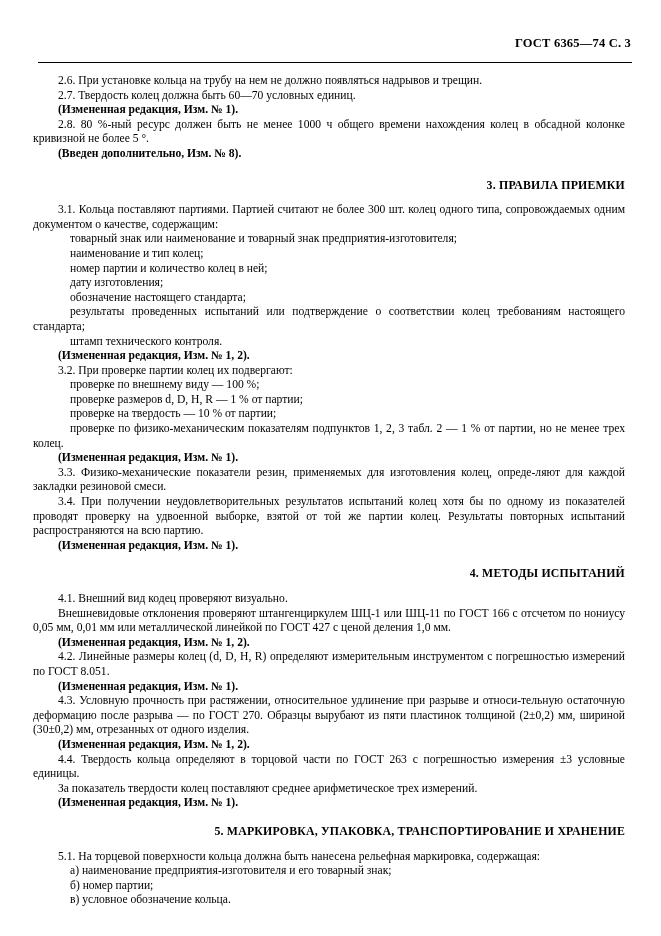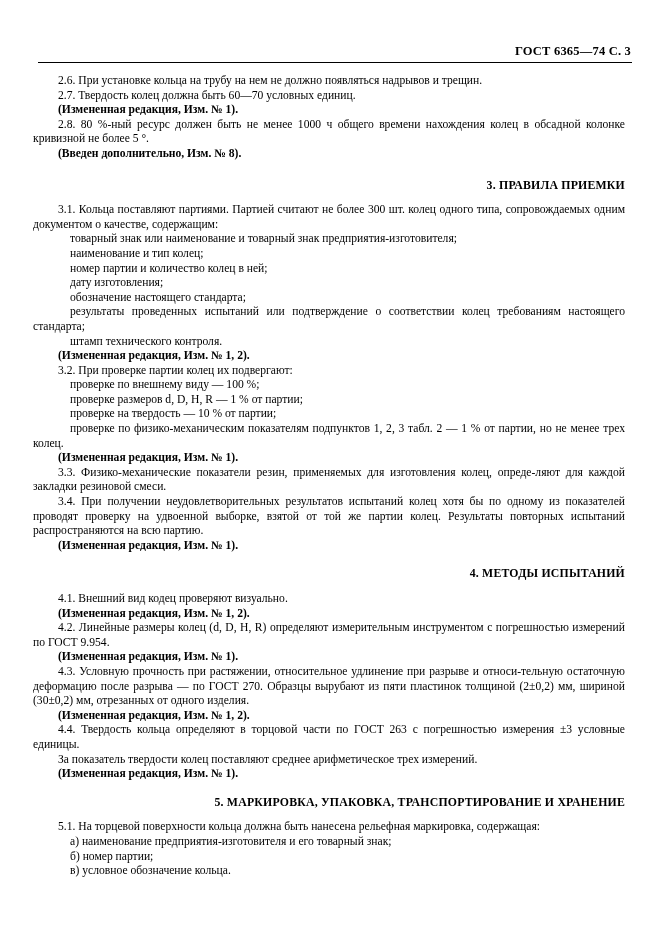--- a/index.html
+++ b/index.html
@@ -15,21 +15,21 @@
   }
   .page {
     position: relative;
     width: 661px;
     height: 936px;
     box-sizing: border-box;
     padding: 0;
   }
   .header {
     position: absolute;
-    top: 44px;
+    top: 36px;
     right: 30px;
     font-family: "Liberation Serif", serif;
     font-size: 12.5px;
     font-weight: bold;
     letter-spacing: 0.2px;
   }
   .rule {
     position: absolute;
     top: 62px;
     left: 38px;
@@ -101,22 +101,23 @@
       <p class="ind2">проверке по внешнему виду — 100 %;</p>
       <p class="ind2">проверке размеров d, D, H, R — 1 % от партии;</p>
       <p class="ind2">проверке на твердость — 10 % от партии;</p>
       <p class="ind2">проверке по физико-механическим показателям подпунктов 1, 2, 3 табл. 2 — 1 % от партии, но не менее трех колец.</p>
       <p class="ind b">(Измененная редакция, Изм. № 1).</p>
       <p class="ind">3.3.  Физико-механические показатели резин, применяемых для изготовления колец, опреде-ляют для каждой закладки резиновой смеси.</p>
       <p class="ind">3.4.  При получении неудовлетворительных результатов испытаний колец хотя бы по одному из показателей проводят проверку на удвоенной выборке, взятой от той же партии колец. Результаты повторных испытаний распространяются на всю партию.</p>
       <p class="ind b">(Измененная редакция, Изм. № 1).</p>
       <div class="sec">4.  МЕТОДЫ ИСПЫТАНИЙ</div>
       <p class="ind">4.1.  Внешний вид кодец проверяют визуально.</p>
+      <p class="ind">Внешневидовые отклонения проверяют штангенциркулем ШЦ-1 или ШЦ-11 по ГОСТ 166 с отсчетом по нониусу 0,05 мм, 0,01 мм или металлической линейкой по ГОСТ 427 с ценой деления 1,0 мм.</p>
       <p class="ind b">(Измененная редакция, Изм. № 1, 2).</p>
-      <p class="ind">4.2.  Линейные размеры колец (d,  D,  H,  R)  определяют  измерительным  инструментом  с погрешностью измерений по ГОСТ 9.954.</p>
+      <p class="ind">4.2.  Линейные размеры колец (d,  D,  H,  R)  определяют  измерительным  инструментом  с погрешностью измерений по ГОСТ 8.051.</p>
       <p class="ind b">(Измененная редакция, Изм. № 1).</p>
       <p class="ind">4.3.  Условную прочность при растяжении, относительное удлинение при разрыве и относи-тельную  остаточную  деформацию  после  разрыва — по  ГОСТ  270.  Образцы  вырубают  из  пяти пластинок толщиной (2±0,2) мм, шириной (30±0,2) мм, отрезанных от одного изделия.</p>
       <p class="ind b">(Измененная редакция, Изм. № 1, 2).</p>
       <p class="ind">4.4.  Твердость кольца определяют в торцовой части по ГОСТ 263 с погрешностью измерения ±3  условные единицы.</p>
       <p class="ind">За показатель твердости колец поставляют среднее арифметическое трех измерений.</p>
       <p class="ind b">(Измененная редакция, Изм. № 1).</p>
       <div class="sec">5.  МАРКИРОВКА, УПАКОВКА, ТРАНСПОРТИРОВАНИЕ И ХРАНЕНИЕ</div>
       <p class="ind">5.1.  На торцевой поверхности кольца должна быть нанесена рельефная маркировка, содержащая:</p>
       <p class="ind2">а)  наименование предприятия-изготовителя и его товарный знак;</p>
       <p class="ind2">б)  номер партии;</p>

